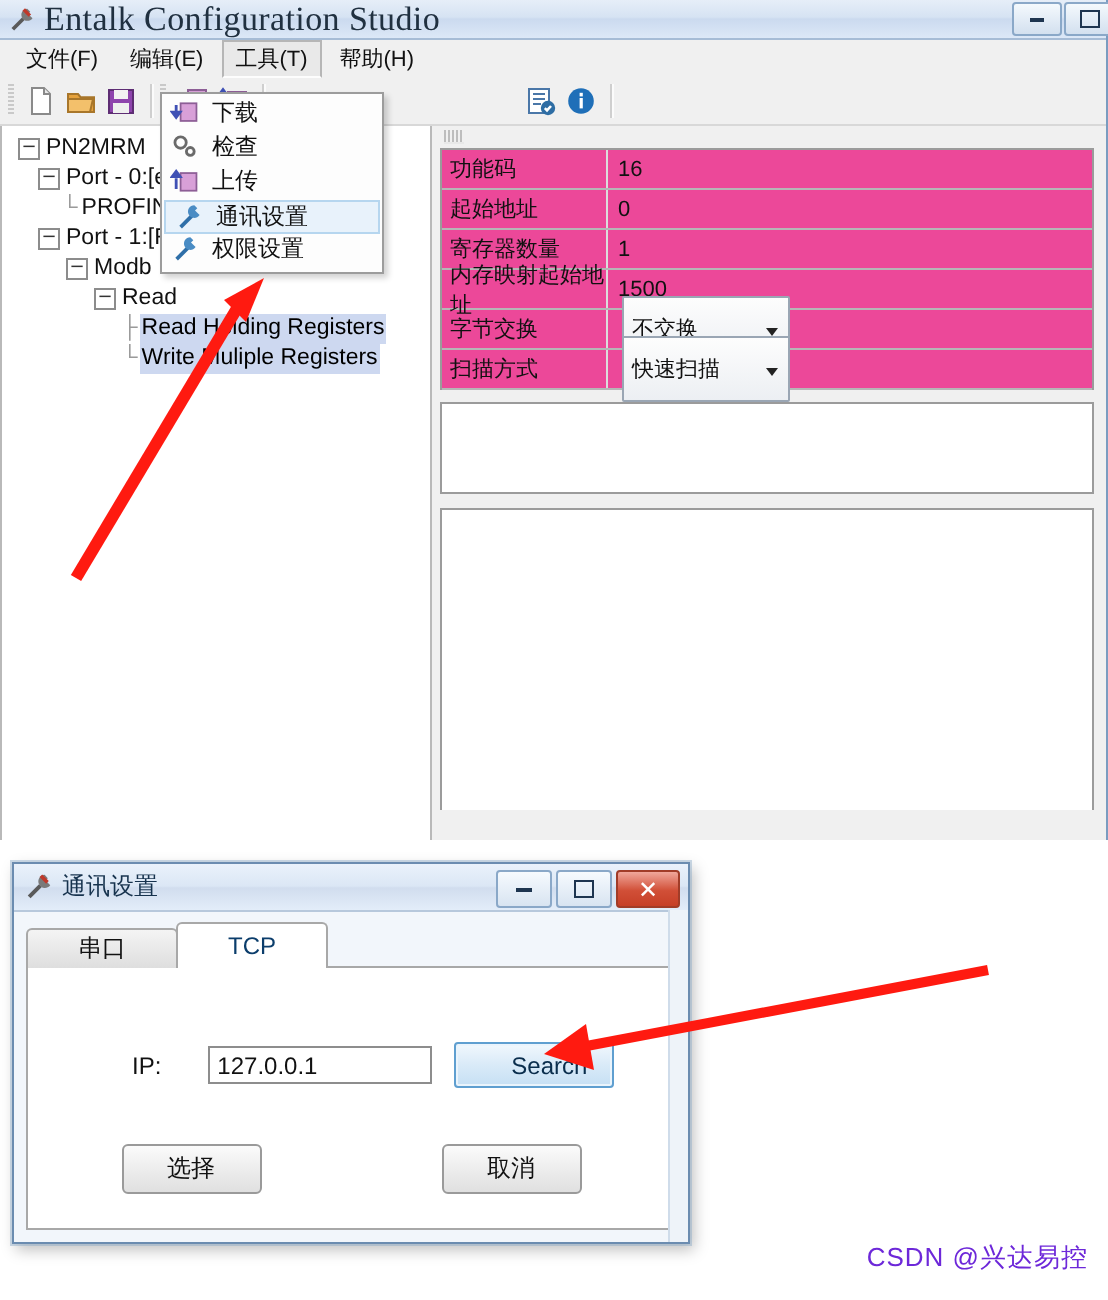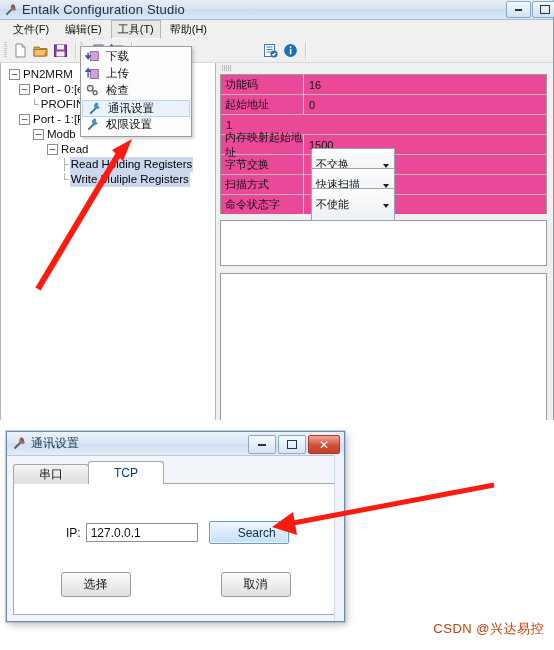--- a/index.html
+++ b/index.html
@@ -24,22 +24,23 @@
   .titlebar{
     position:relative;height:19px;
     background:linear-gradient(to bottom,#e6eef8 0%,#d6e3f3 45%,#cbdaef 50%,#dce8f7 100%);
     border-bottom:1px solid #a6bcd6;
     display:flex;align-items:center;
   }
   .titlebar .tb-icon{
     width:14px;height:14px;margin:0 4px 0 4px;position:relative;flex:none;
   }
   .titlebar .tb-title{
-    font-size:13px;color:#203040;letter-spacing:.2px;
+    font-size:17px;color:#203040;letter-spacing:.2px;
     white-space:nowrap;
+    font-family:Liberation Serif, serif;
   }
   .win-controls{position:absolute;right:-4px;top:1px;display:flex;gap:1px;}
   .win-btn{
     width:23px;height:15px;
     background:linear-gradient(to bottom,#f4f9fd,#d3e0ef);
     border:1px solid #8aa8c8;border-radius:2px;
     display:flex;align-items:center;justify-content:center;
   }
   .win-btn i{display:block;background:#1e3550;}
   .wb-min i{width:7px;height:2px;}
@@ -190,21 +191,21 @@
   .tab.inactive{background:linear-gradient(to bottom,#f4f4f4,#dedede);color:#111;}
   .tab.active{
     background:#ffffff;color:#0b3d6b;height:23px;margin-left:-1px;
     border-color:#a8a8a8;position:relative;
   }
   .tabpanel{
     background:#ffffff;border:1px solid #a8a8a8;height:132px;margin-top:-1px;
     position:relative;box-sizing:border-box;
   }
   .ip-row{display:flex;align-items:center;position:absolute;left:52px;top:37px;}
-  .ip-label{font-size:12px;margin-right:5px;color:#111;}
+  .ip-label{font-size:12px;margin-right:23px;color:#111;}
   .ip-input{
     width:112px;height:19px;border:1px solid #8d8d8d;background:#fff;
     font-size:12px;color:#111;padding:0 4px;box-sizing:border-box;
     font-family:"Liberation Sans",sans-serif;outline:none;
     display:flex;align-items:center;
   }
   .search-btn{
     margin-left:11px;width:62px;height:21px;
     background:linear-gradient(to bottom,#f1f8fd,#d9eaf8 50%,#c6e0f4);
     border:1px solid #5f9fd0;border-radius:2px;
@@ -226,21 +227,21 @@
     position:absolute;right:0;top:23px;bottom:0;width:9px;
     background:#eef3f9;border-left:1px solid #cfdcea;
   }
 
   
   #arrows{position:absolute;left:0;top:0;width:554px;height:650px;pointer-events:none;z-index:60;}
 
   
   #watermark{
     position:absolute;right:10px;bottom:12px;
-    font-size:13px;color:#c2410c;letter-spacing:.5px;
+    font-size:13px;color:#6d28d9;letter-spacing:.5px;
     white-space:nowrap;
   }
   #bottom-blank{position:absolute;left:0;top:420px;width:554px;height:230px;background:#fff;}
 </style>
 </head>
 <body>
 
 <div id="app-window">
 
   <div class="titlebar">
@@ -383,20 +384,21 @@
 
         <div class="grow">
           <span class="gname">功能码</span>
           <span class="gval">16</span>
         </div>
         <div class="grow">
           <span class="gname">起始地址</span>
           <span class="gval">0</span>
         </div>
         <div class="grow">
+          <span class="gname">寄存器数量</span>
           <span class="gval">1</span>
         </div>
         <div class="grow">
           <span class="gname">内存映射起始地址</span>
           <span class="gval">1500</span>
         </div>
 
         <div class="grow">
           <span class="gname">字节交换</span>
           <span class="gval">
@@ -410,29 +412,20 @@
         <div class="grow">
           <span class="gname">扫描方式</span>
           <span class="gval">
             <span class="gsel">
               <span>快速扫描</span>
               <span class="caret"></span>
             </span>
           </span>
         </div>
 
-        <div class="grow" style="border-bottom:none;">
-          <span class="gname">命令状态字</span>
-          <span class="gval">
-            <span class="gsel">
-              <span>不使能</span>
-              <span class="caret"></span>
-            </span>
-          </span>
-        </div>
 
       </div>
       <div class="big-box"></div>
       <div class="big-box2"></div>
     </div>
 
   </div>
 
   <div id="tools-menu">
     <div class="mi">
@@ -440,34 +433,34 @@
         <svg width="15" height="15" viewBox="0 0 17 17">
             <rect x="6" y="3" width="9" height="10" fill="#d8a0d8" stroke="#8d5e96"></rect>
             <path d="M3.5 4v6M3.5 11l-2.2-3h4.4z" stroke="#3f51b5" stroke-width="1.6" fill="#3f51b5"></path>
           </svg>
       </span>
       <span>下载</span>
     </div>
     <div class="mi">
       <span class="mico">
         <svg width="15" height="15" viewBox="0 0 17 17">
-            <rect x="6" y="4" width="9" height="10" fill="#d8a0d8" stroke="#8d5e96"></rect>
-            <path d="M3.5 13V7M3.5 3l2.2 3H1.3z" stroke="#3f51b5" stroke-width="1.6" fill="#3f51b5"></path>
-          </svg>
-      </span>
-      <span>上传</span>
+            <circle cx="6" cy="6" r="3.2" fill="none" stroke="#6a6a6a" stroke-width="1.6"></circle>
+            <circle cx="11.5" cy="11" r="2.2" fill="none" stroke="#6a6a6a" stroke-width="1.6"></circle>
+          </svg>
+      </span>
+      <span>检查</span>
     </div>
     <div class="mi">
       <span class="mico">
         <svg width="15" height="15" viewBox="0 0 17 17">
-            <circle cx="6" cy="6" r="3.2" fill="none" stroke="#6a6a6a" stroke-width="1.6"></circle>
-            <circle cx="11.5" cy="11" r="2.2" fill="none" stroke="#6a6a6a" stroke-width="1.6"></circle>
-          </svg>
-      </span>
-      <span>检查</span>
+            <rect x="6" y="4" width="9" height="10" fill="#d8a0d8" stroke="#8d5e96"></rect>
+            <path d="M3.5 13V7M3.5 3l2.2 3H1.3z" stroke="#3f51b5" stroke-width="1.6" fill="#3f51b5"></path>
+          </svg>
+      </span>
+      <span>上传</span>
     </div>
     <div class="mi hl">
       <span class="mico">
         <svg width="15" height="15" viewBox="0 0 17 17">
             <path d="M3 13.5 L9.5 7 L11 8.5 L4.5 15 Z" fill="#2f6fa8"></path>
             <path d="M11.5 1.8 a3.6 3.6 0 1 0 3 5.6 l-2.6 -2.6 1.3 -1.3 z" fill="#4a8cc4"></path>
           </svg>
       </span>
       <span>通讯设置</span>
     </div>

